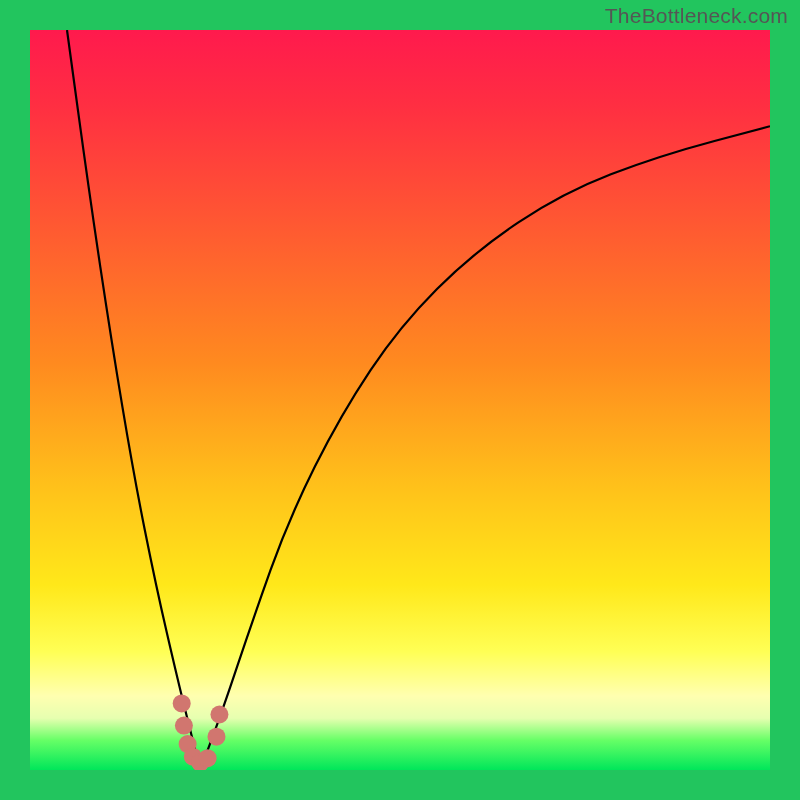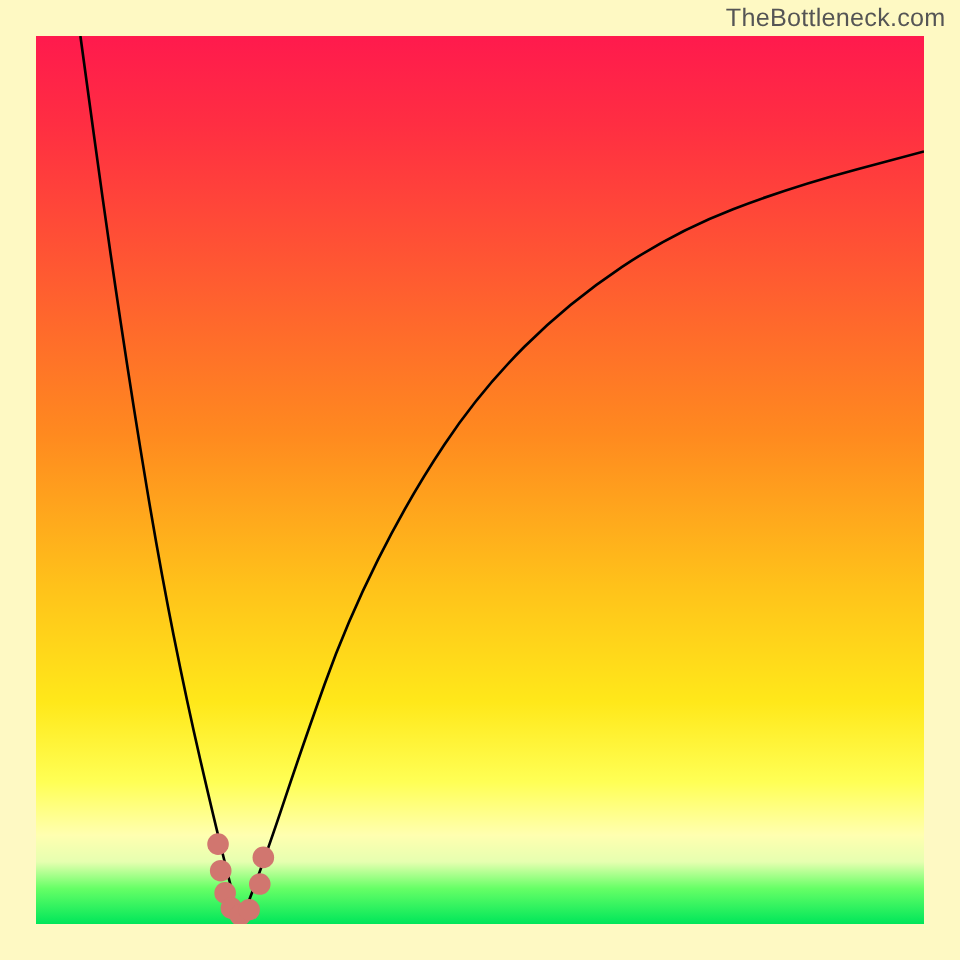--- a/index.html
+++ b/index.html
@@ -10,21 +10,21 @@
     overflow: hidden;
     background: #000;
     font-family: Arial, Helvetica, sans-serif;
   }
   .frame {
     position: absolute;
     top: 0;
     left: 0;
     width: 800px;
     height: 800px;
-    background: #fef9c3;
+    background: #22c55e;
   }
   .plot {
     position: absolute;
     top: 30px;
     left: 30px;
     width: 740px;
     height: 740px;
     
     background: linear-gradient(
       to bottom,

